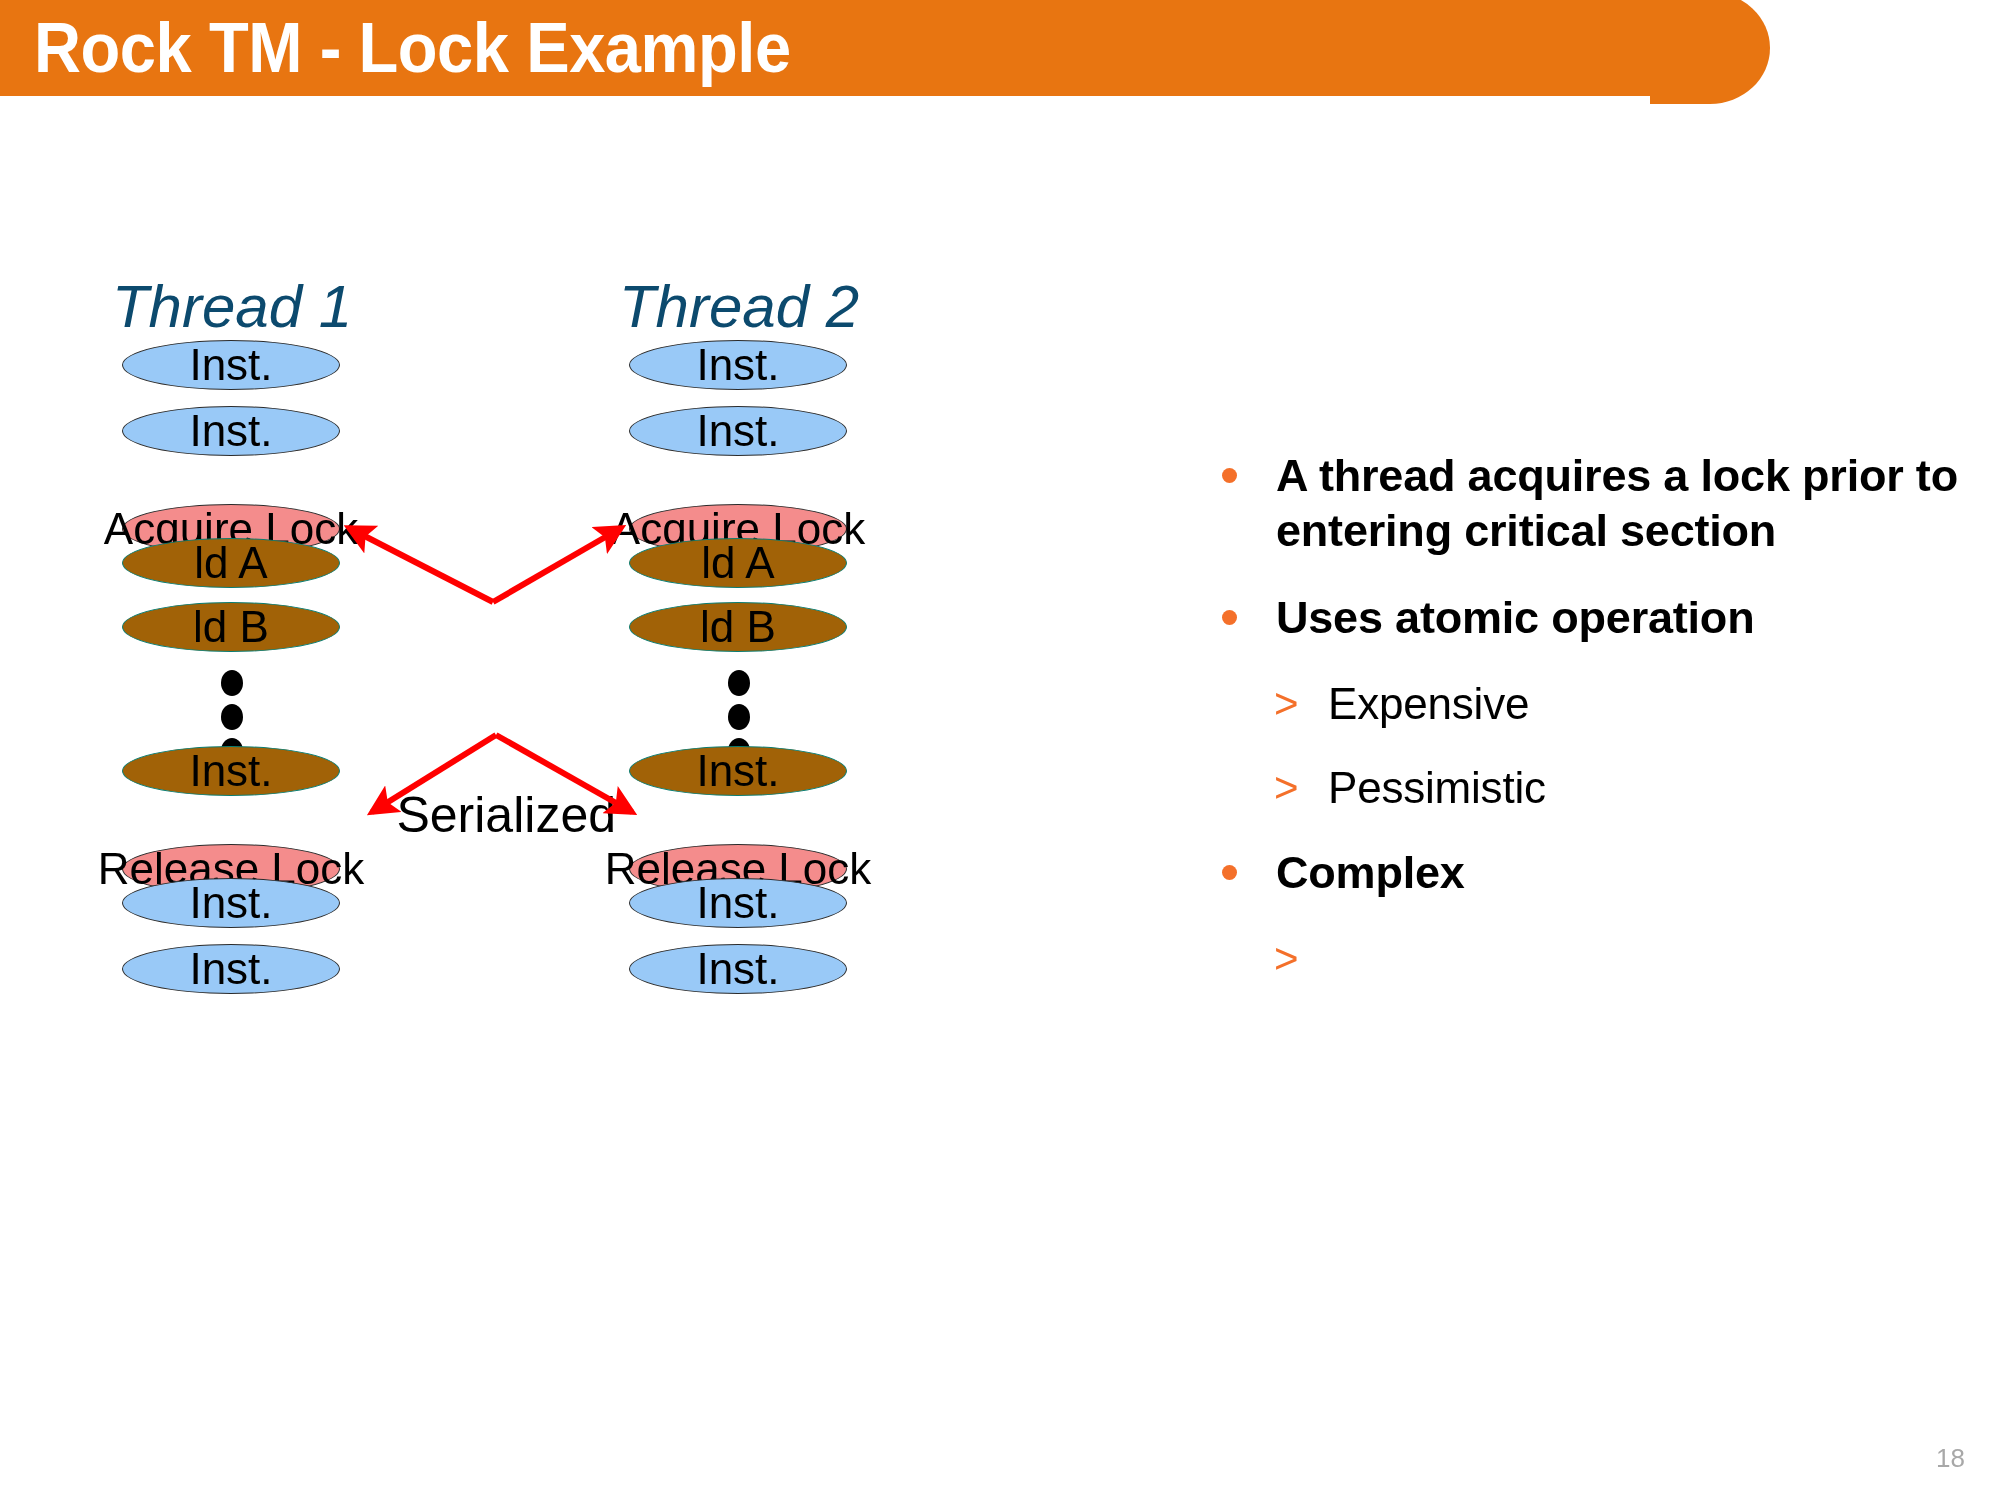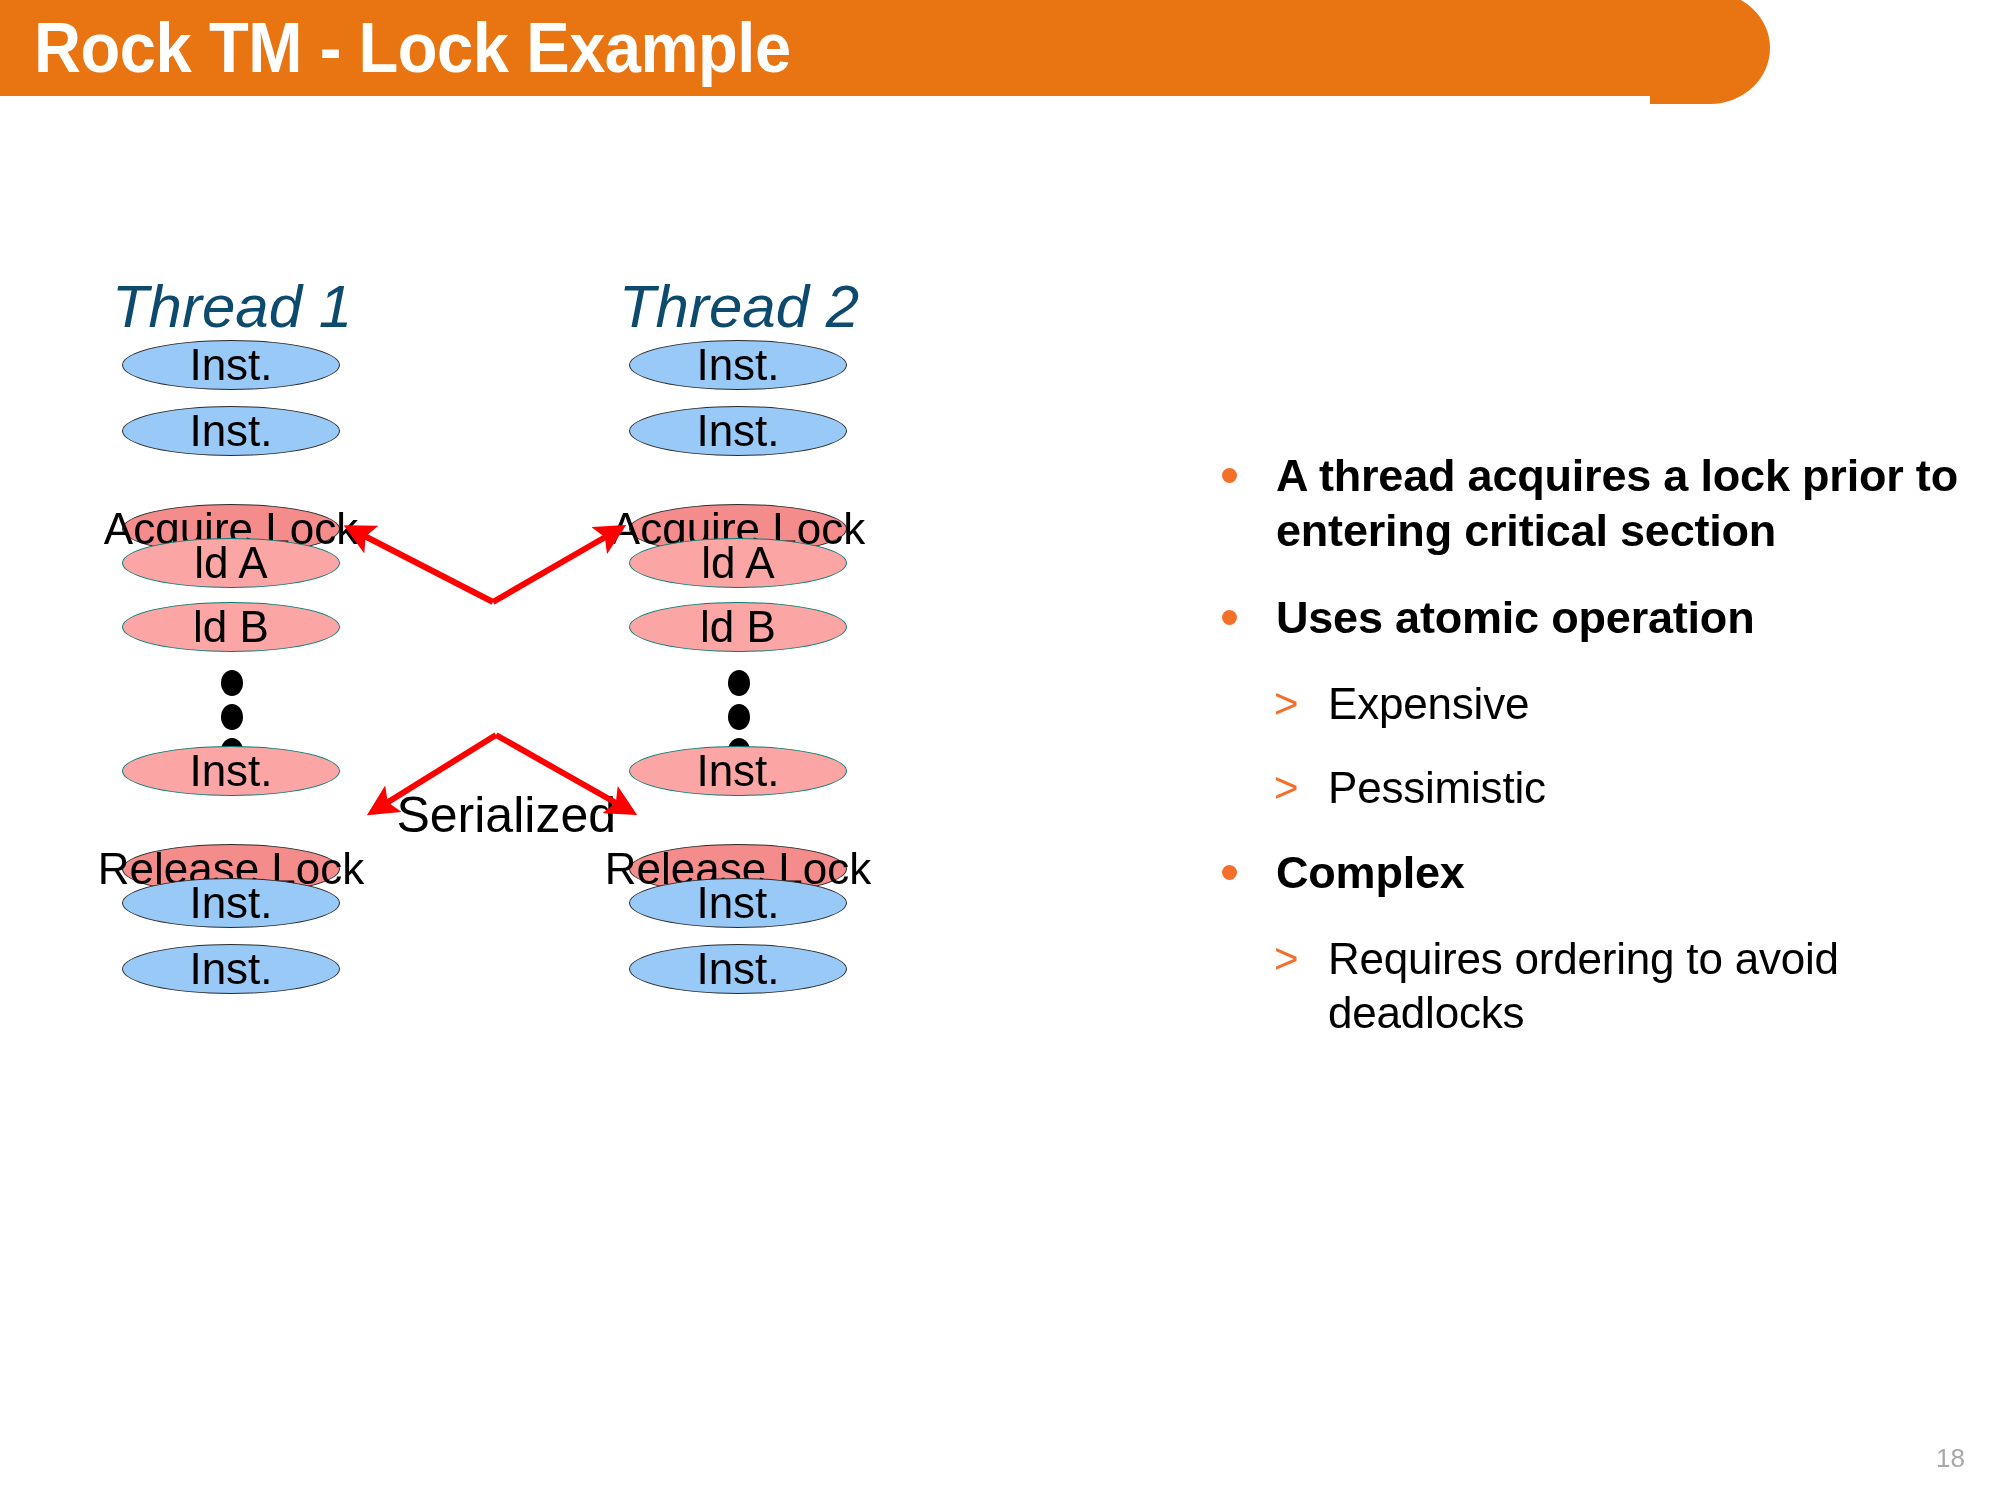--- a/index.html
+++ b/index.html
@@ -98,21 +98,21 @@
     left: 50%;
     top: 50%;
     transform: translate(-50%, -50%);
     font-size: 44px;
     line-height: 44px;
     color: #000000;
     white-space: nowrap;
   }
   .node.blue  { background: #99C9F7; }
   .node.pink  { background: #F48C8C; margin-top: 32px; }
-  .node.teal  { background: #fca5a5; border-color: #0A7D72; }
+  .node.teal  { background: #a16207; border-color: #0A7D72; }
 
   .node.wide .node-label { font-size: 44px; }
 
   .dots {
     position: absolute;
     left: 50%;
     transform: translateX(-50%);
     width: 30px;
   }
   .dots i {
@@ -335,20 +335,19 @@
       <span class="b2-text">Pessimistic</span>
     </div>
 
     <div class="b1">
       <span class="dot"></span>
       <span class="b1-text">Complex</span>
     </div>
 
     <div class="b2">
       <span class="chev">&gt;</span>
-      <span class="b2-text">Requires ordering to avoid deadlocks</span>
     </div>
 
   </div>
 
   <div class="page-num">18</div>
 
 </div>
 
 </body></html>

